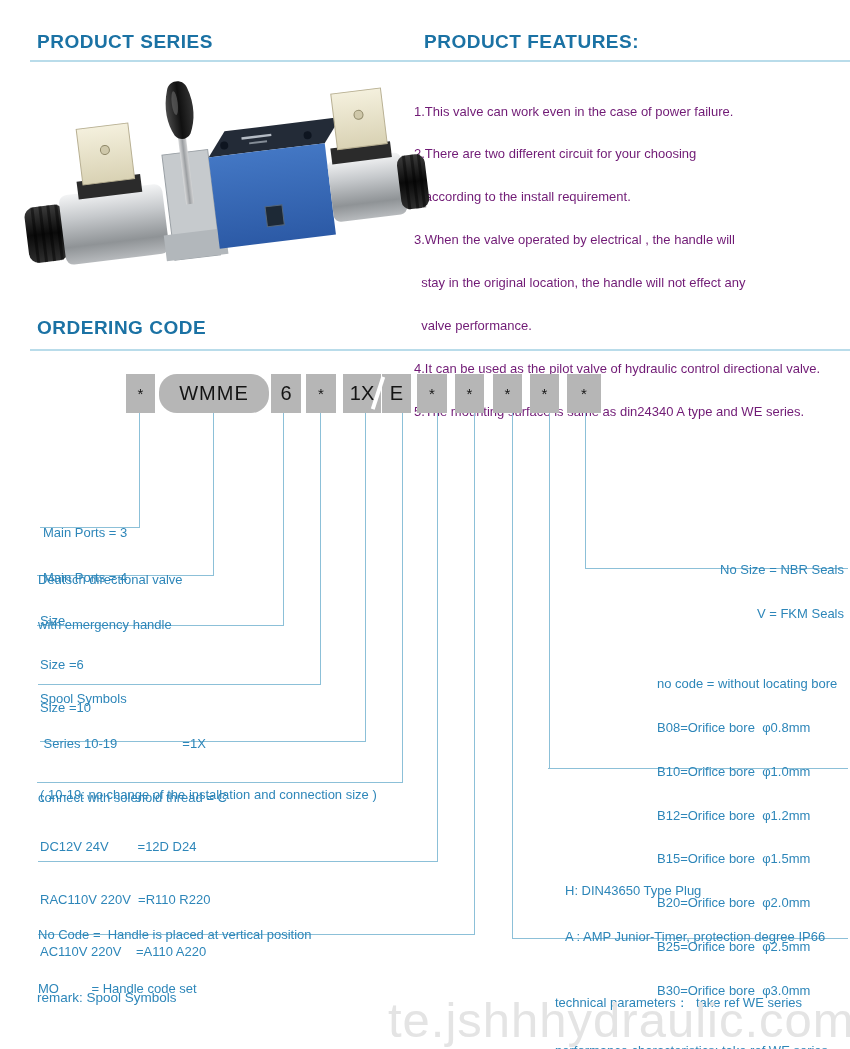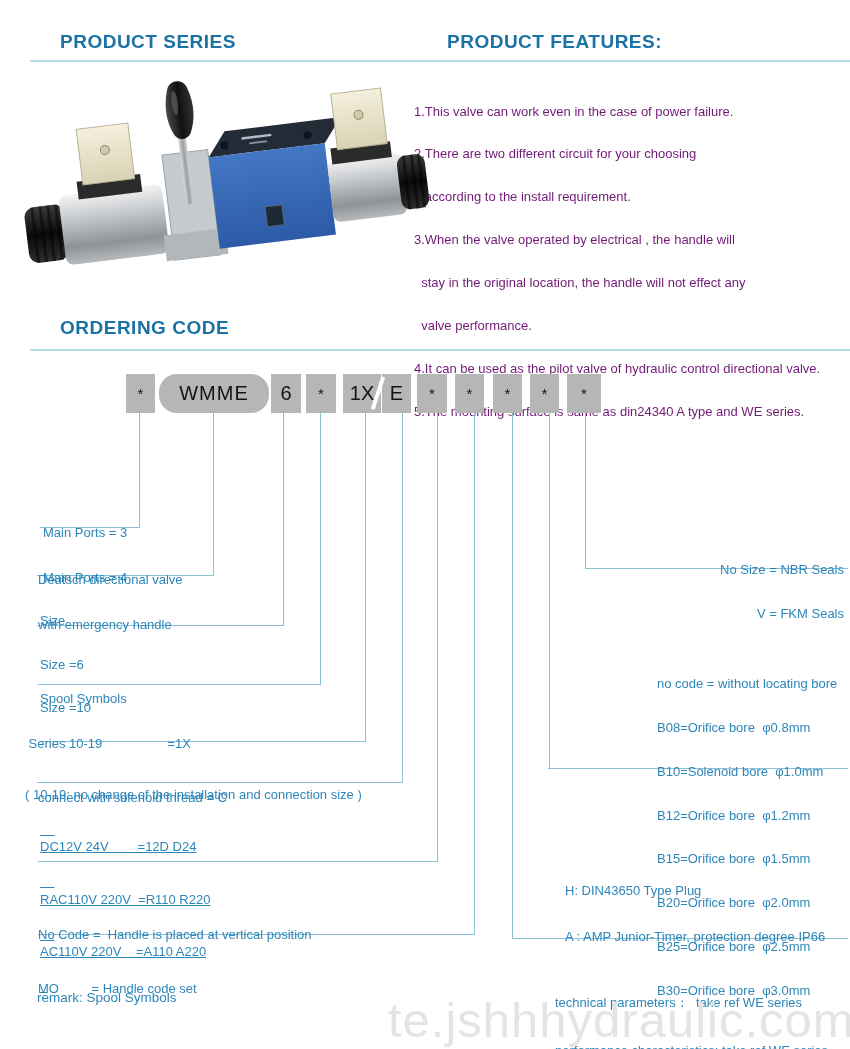--- a/index.html
+++ b/index.html
@@ -2,21 +2,21 @@
 <html><head>
 <meta charset="utf-8">
 <style>
   html,body{margin:0;padding:0;background:#fff;}
   #page{
     position:relative;width:850px;height:1049px;background:#ffffff;
     font-family:"Liberation Sans",sans-serif;overflow:hidden;
   }
   .hdr{
     position:absolute;font-weight:bold;font-size:19px;letter-spacing:.5px;
-    color:#1b72a4;white-space:nowrap;margin-left:23px;
+    color:#1b72a4;white-space:nowrap;
   }
   .rule{position:absolute;height:2px;background:#b9dcea;}
   .features{
     position:absolute;left:414px;top:76px;width:430px;
     font-size:13px;line-height:14.3px;color:#701a75;white-space:pre;
   }
   .box{
     position:absolute;top:374px;height:39px;background:#b6b6b6;
     display:flex;align-items:center;justify-content:center;
     font-size:20px;color:#141414;
@@ -187,28 +187,28 @@
     <div>with emergency handle</div>
   </div>
   <div class="callout co-size" style="left:40px;top:585px;">
     <div>Size</div>
     <div>Size =6</div>
     <div>Size =10</div>
   </div>
   <div class="callout" style="left:40px;top:661px;">
     <div>Spool Symbols</div>
   </div>
-  <div class="callout co-series" style="left:25px;top:701px;">
+  <div class="callout co-series" style="left:40px;top:701px;">
     <div> Series 10-19                  =1X</div>
     <div>( 10-19: no change of the installation and connection size )</div>
   </div>
   <div class="callout" style="left:38px;top:760px;">
     <div>connect with solenoid thread = C</div>
   </div>
-  <div class="callout co-volt" style="left:40px;top:803px;text-decoration:underline;">
+  <div class="callout co-volt" style="left:40px;top:803px;">
     <div>DC12V 24V        =12D D24</div>
     <div>RAC110V 220V  =R110 R220</div>
     <div>AC110V 220V    =A110 A220</div>
   </div>
   <div class="callout co-handle" style="left:38px;top:890px;">
     <div>No Code =  Handle is placed at vertical position</div>
     <div>MO         = Handle code set</div>
   </div>
   <div class="callout co-remark" style="left:37px;top:949px;">
     <div>remark: Spool Symbols</div>
@@ -216,21 +216,21 @@
     
   </div>
 
   <div class="callout co-seals" style="right:6px;top:534px;">
     <div>No Size = NBR Seals</div>
     <div>V = FKM Seals</div>
   </div>
   <div class="callout co-orifice" style="left:657px;top:648px;">
     <div>no code = without locating bore</div>
     <div>B08=Orifice bore  φ0.8mm</div>
-    <div>B10=Solenoid bore  φ1.0mm</div>
+    <div>B10=Orifice bore  φ1.0mm</div>
     <div>B12=Orifice bore  φ1.2mm</div>
     <div>B15=Orifice bore  φ1.5mm</div>
     <div>B20=Orifice bore  φ2.0mm</div>
     <div>B25=Orifice bore  φ2.5mm</div>
     <div>B30=Orifice bore  φ3.0mm</div>
   </div>
   <div class="callout co-plug" style="left:565px;top:852px;">
     <div>H: DIN43650 Type Plug</div>
     <div>A : AMP Junior-Timer, protection degree IP66</div>
     

